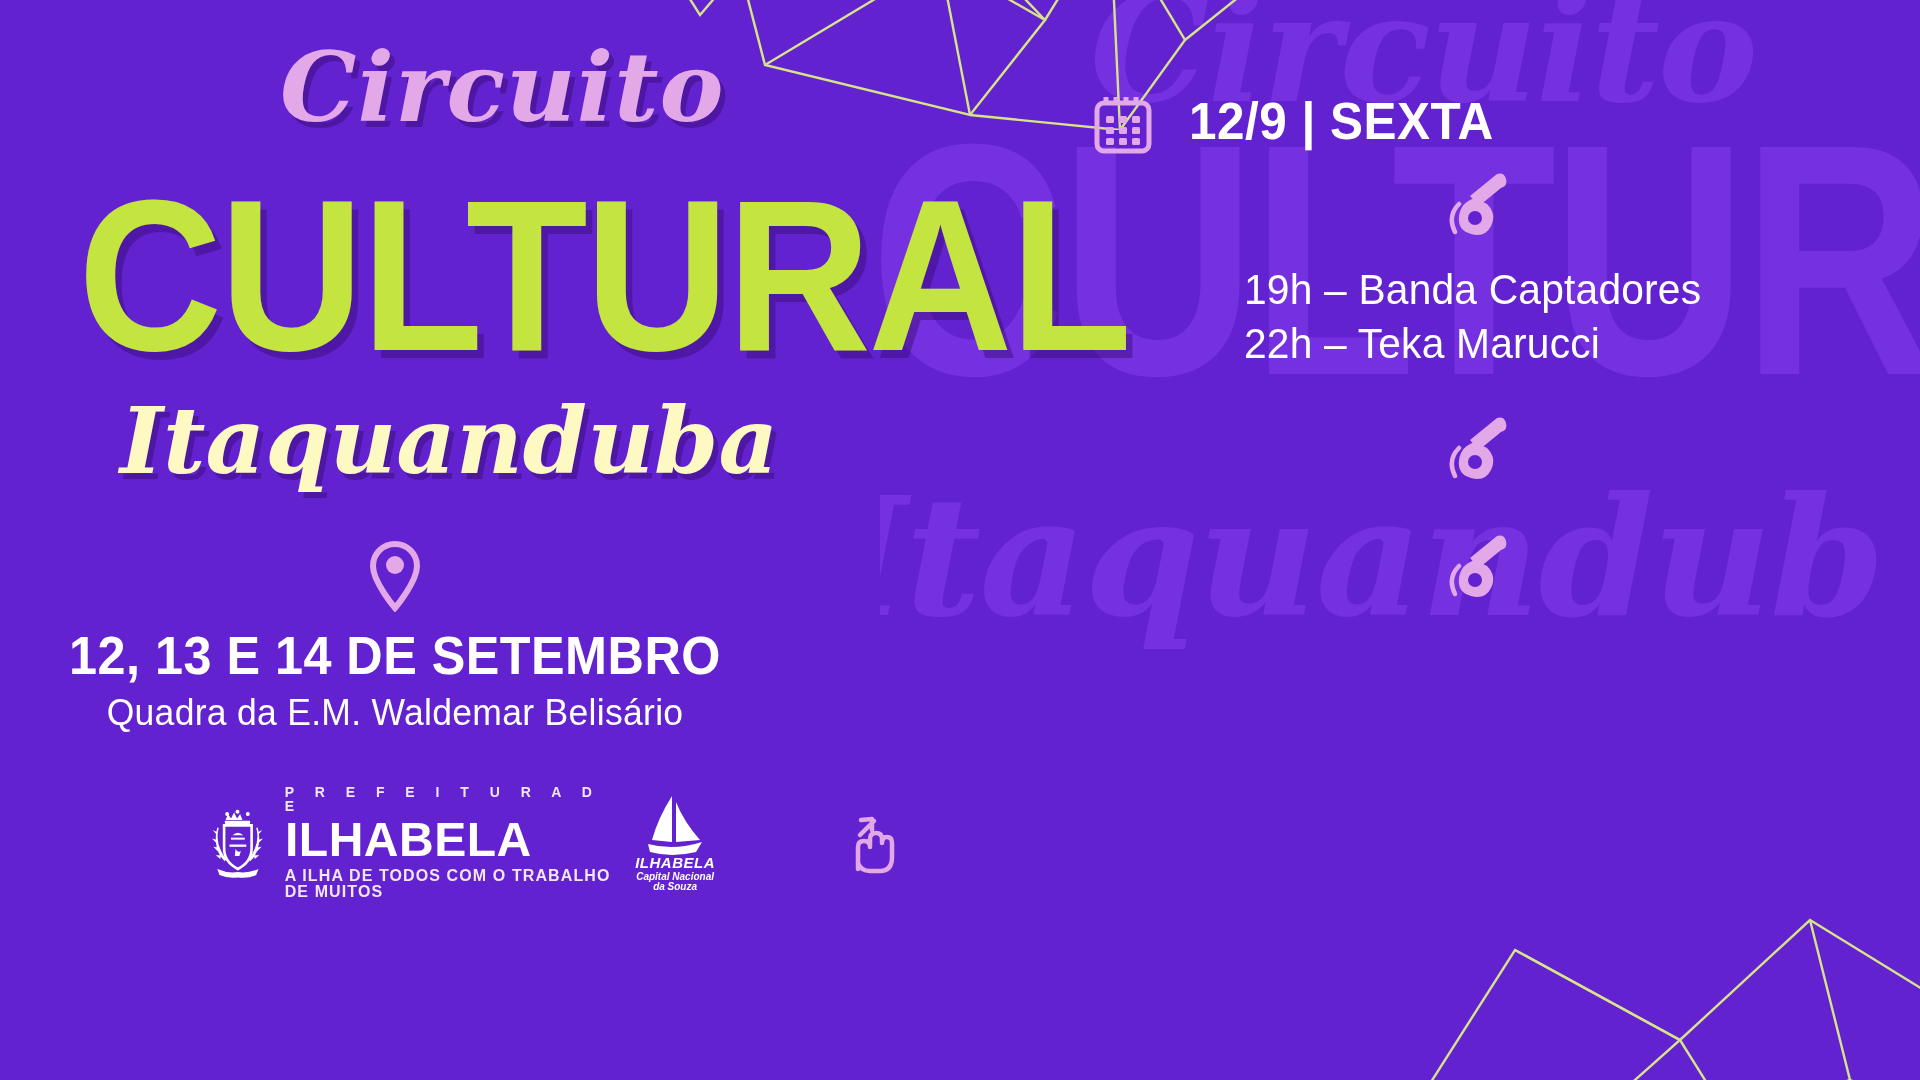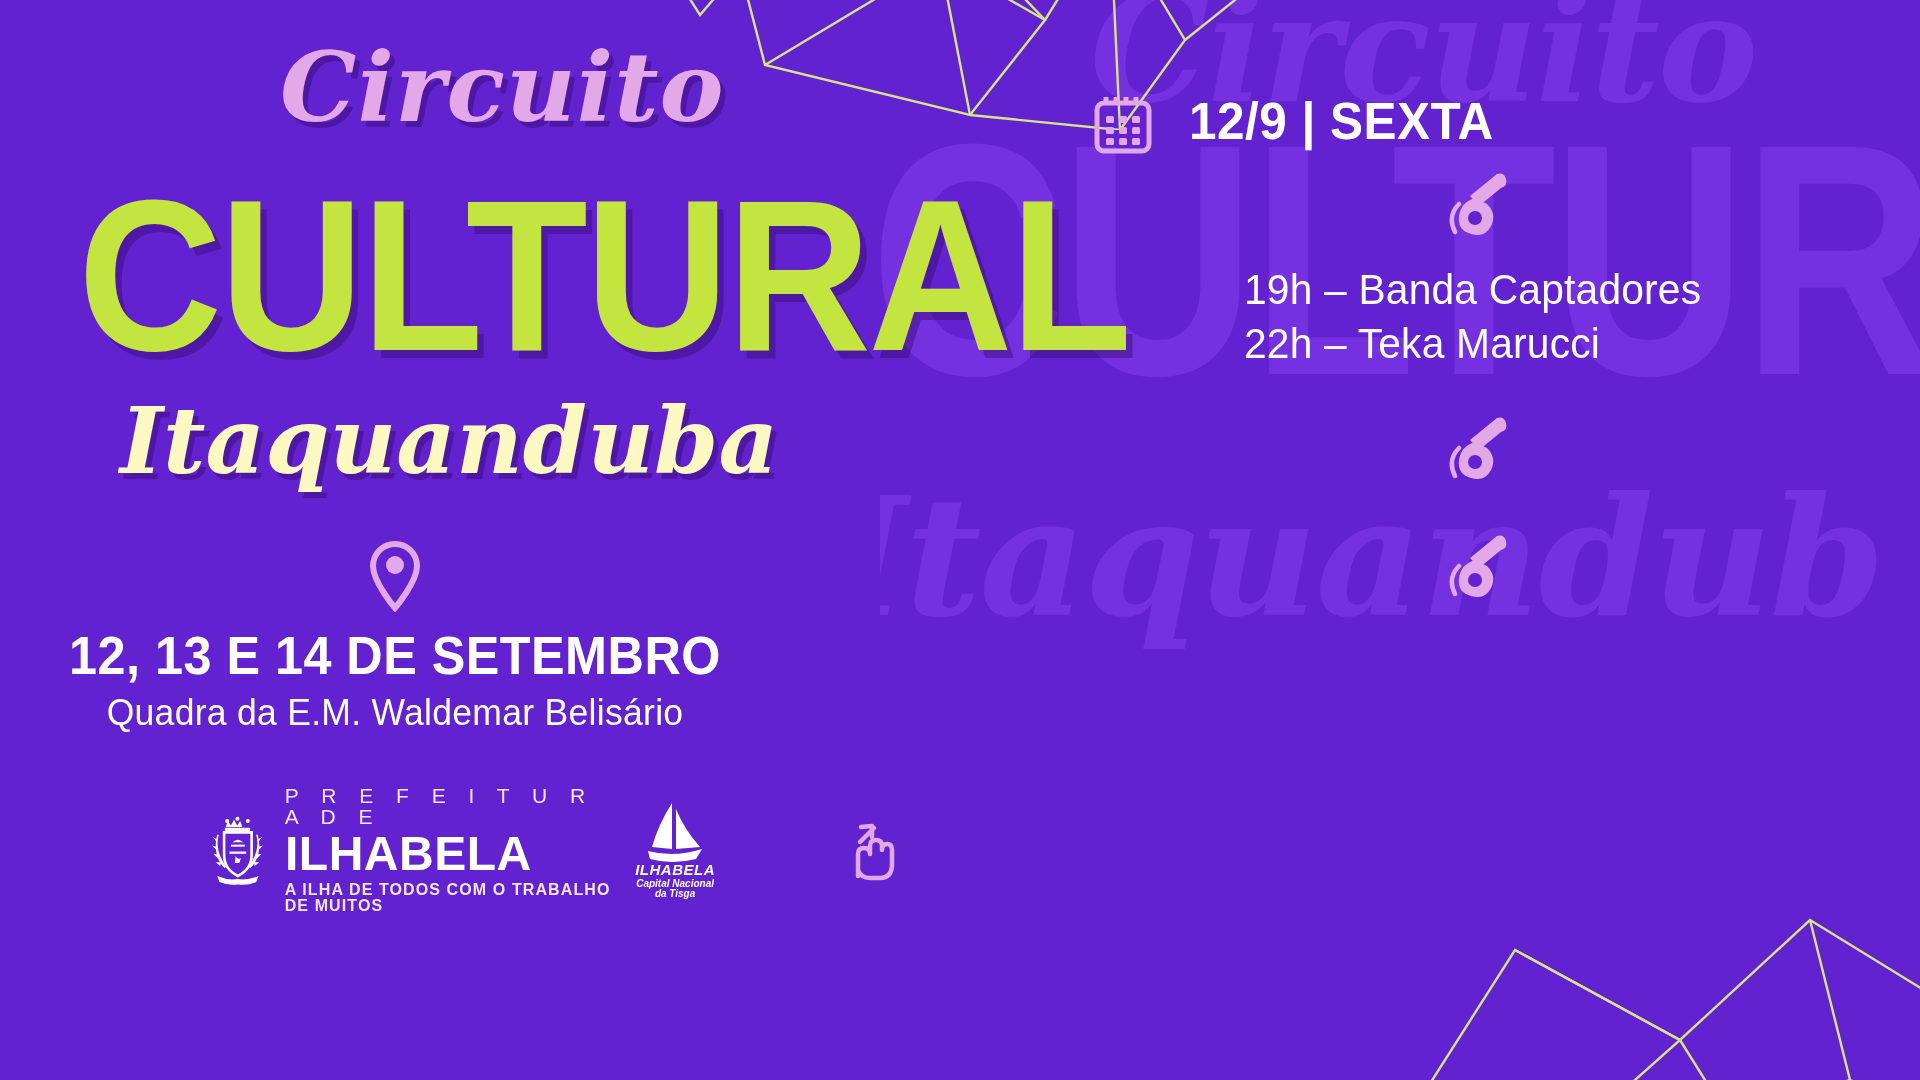--- a/index.html
+++ b/index.html
@@ -167,24 +167,24 @@
     left: 205px;
     top: 785px;
     display: flex;
     align-items: center;
     gap: 18px;
   }
   .pref-logo { display: flex; align-items: center; gap: 14px; }
   .pref-text { display: flex; flex-direction: column; line-height: 1; }
   .pref-top {
     font-family: "Liberation Sans Narrow", "Liberation Sans", sans-serif;
-    font-size: 21px;
+    font-size: 14px;
     letter-spacing: 8.5px;
     color: #F2E6FA;
-    font-weight: normal;
+    font-weight: bold;
   }
   .pref-mid {
     font-family: "Liberation Sans Narrow", "Liberation Sans", sans-serif;
     font-size: 49px;
     font-weight: bold;
     letter-spacing: 0.5px;
     color: #FFFFFF;
     margin-top: 2px;
     transform: scaleX(0.98);
     transform-origin: left;
@@ -354,21 +354,21 @@
       <div class="sail-logo">
         <svg width="66" height="62" viewBox="0 0 66 62">
           <g fill="#FFFFFF">
             <path d="M30 2 q-14 22 -20 44 l20 2 z"></path>
             <path d="M34 8 q8 20 24 38 l-24 2 z"></path>
             <path d="M6 50 q26 7 54 -2 l-6 10 q-24 6 -46 0 z"></path>
           </g>
         </svg>
         <div class="sail-name">ILHABELA</div>
         <div class="sail-sub">Capital Nacional</div>
-        <div class="sail-sub">da Tisga</div>
+        <div class="sail-sub">da Souza</div>
       </div>
 
       <div class="cursor-wrap">
         <svg width="62" height="72" viewBox="0 0 62 72">
           <g fill="none" stroke="#E3A8E8" stroke-width="4.5" stroke-linecap="round" stroke-linejoin="round">
             <path d="M20 60 v-22 q0 -6 6 -6 q6 0 6 6 v-8 q0 -6 6 -6 q6 0 6 6 v4 q0 -6 5 -6 q5 0 5 6 v14 q0 14 -12 14 h-10 q-9 0 -12 -8 z"></path>
             <path d="M22 26 l14 -14 M34 10 l-11 1 M34 10 l0 11"></path>
           </g>
         </svg>
       </div>

